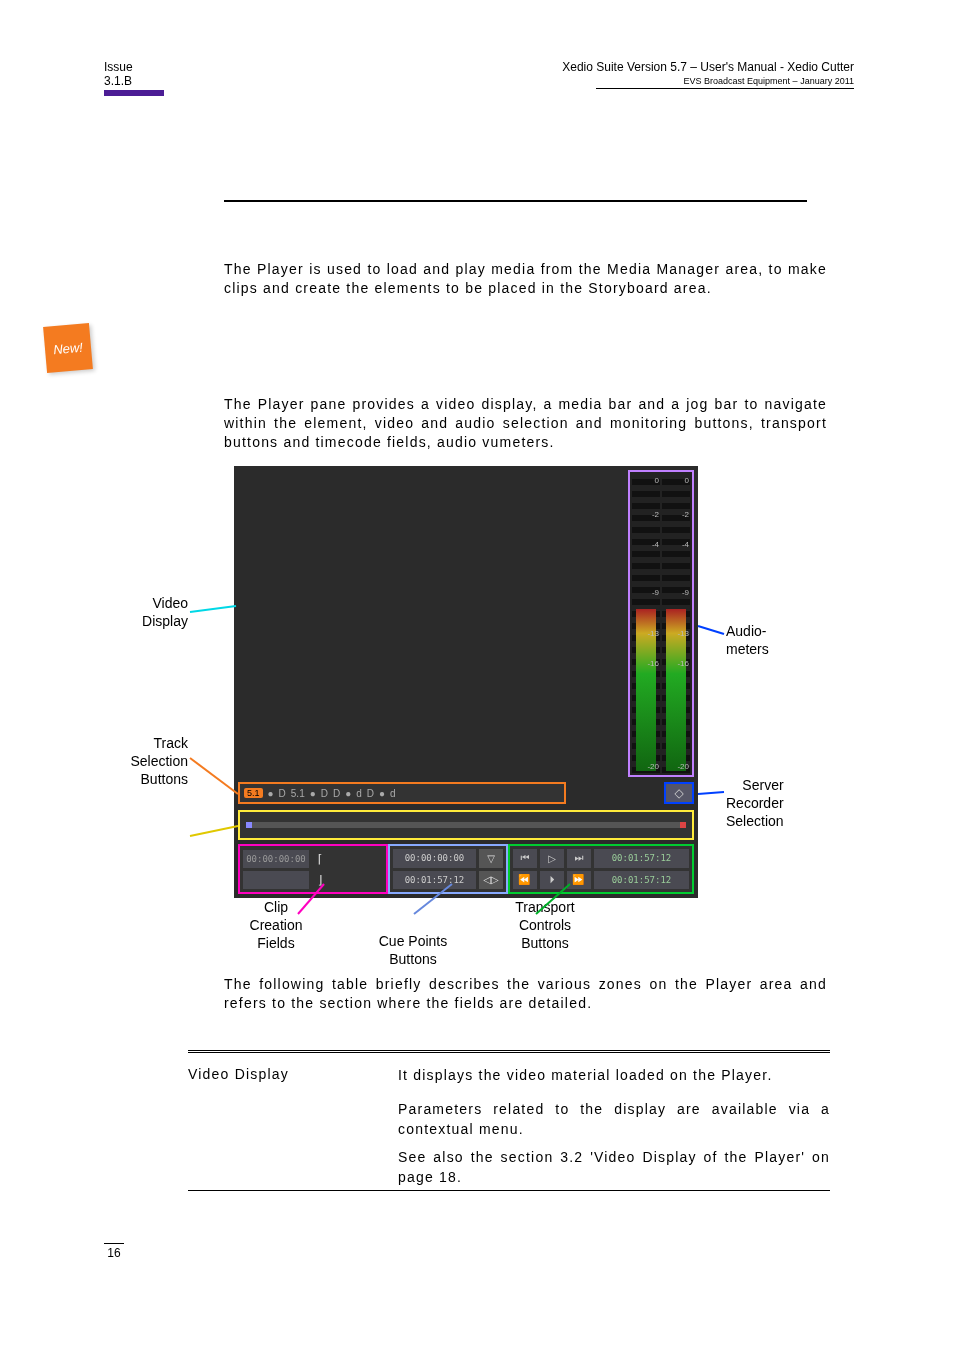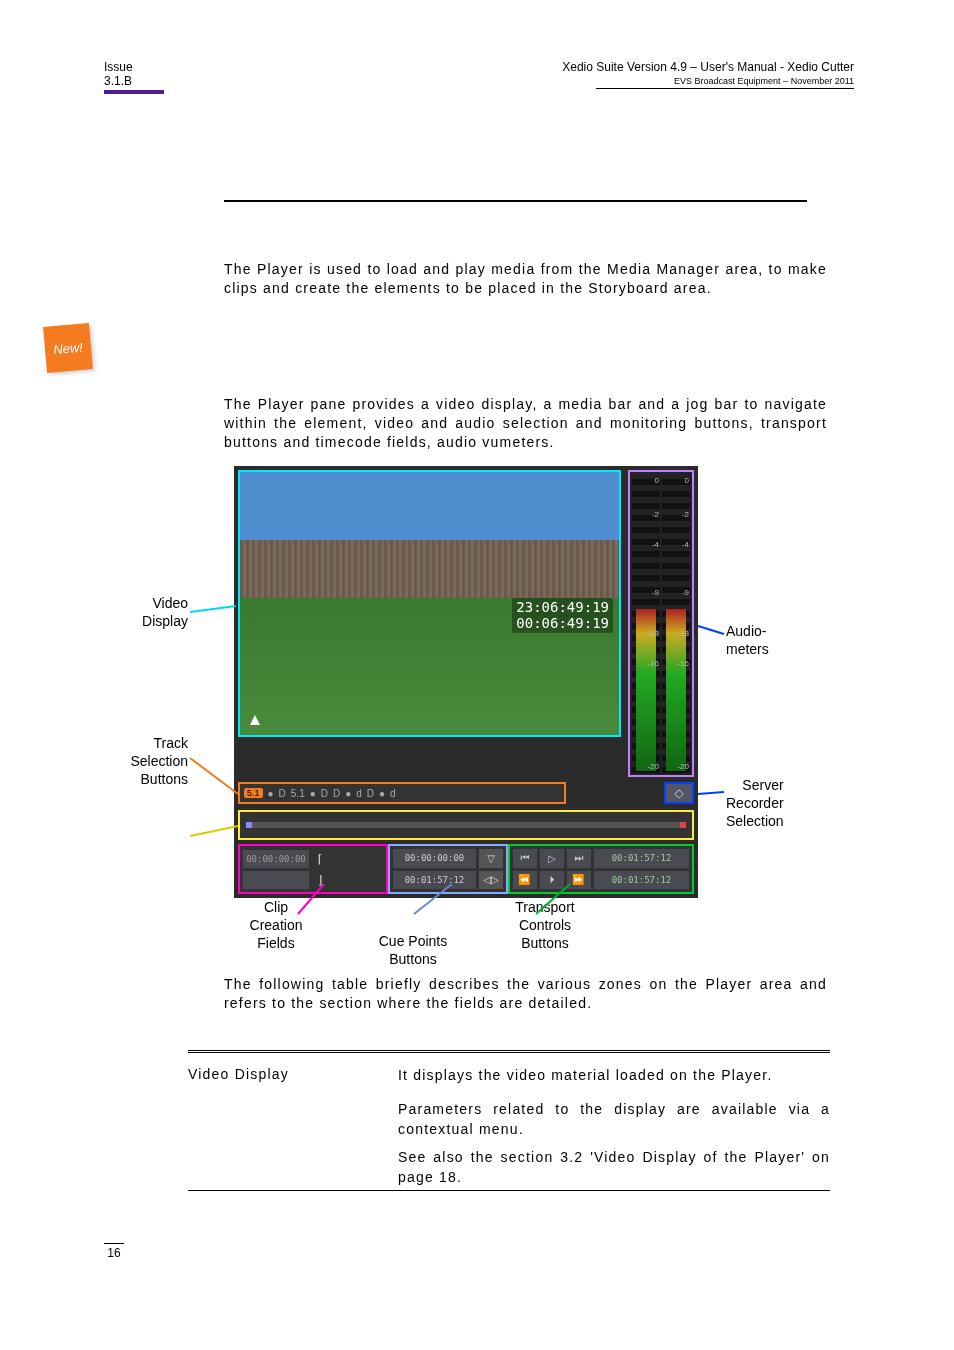--- a/index.html
+++ b/index.html
@@ -10,21 +10,21 @@
     background: #fff;
     color: #000;
     position: relative;
     font-size: 14px;
   }
   .header-left {
     position: absolute;
     left: 104px;
     top: 60px;
     font-size: 12px;
-    border-bottom: 4px solid #4c1d95;
+    border-bottom: 6px solid #4c1d95;
     padding-bottom: 2px;
     width: 60px;
   }
   .header-right {
     position: absolute;
     right: 100px;
     top: 60px;
     text-align: right;
     font-size: 11px;
   }
@@ -222,22 +222,22 @@
   .page-num {
     position:absolute; left:104px; bottom:90px; font-size:12px;
     border-top:1px solid #000; padding-top:2px; width:20px; text-align:center;
   }
 </style>
 </head>
 <body>
 
 <div class="header-left">Issue 3.1.B</div>
 <div class="header-right">
-  <div class="line1">Xedio Suite Version 4.9 – User's Manual - Xedio Cutter</div>
-  <div class="line2">EVS Broadcast Equipment – November 2011</div>
+  <div class="line1">Xedio Suite Version 5.7 – User's Manual - Xedio Cutter</div>
+  <div class="line2">EVS Broadcast Equipment – January 2011</div>
   <div class="header-right-rule"></div>
 </div>
 
 <div class="section-rule"></div>
 
 <div class="body-text" style="top:260px;">The Player is used to load and play media from the Media Manager area, to make clips and create the elements to be placed in the Storyboard area.</div>
 
 <div class="new-badge">New!</div>
 
 <div class="body-text" style="top:395px;">The Player pane provides a video display, a media bar and a jog bar to navigate within the element, video and audio selection and monitoring buttons, transport buttons and timecode fields, audio vumeters.</div>
@@ -248,27 +248,20 @@
   <div class="label" style="left:12px; top:268px; width:86px; text-align:right;">Track<br>Selection<br>Buttons</div>
 
   <div class="label" style="left:636px; top:156px; text-align:left;">Audio-<br>meters</div>
   <div class="label" style="left:636px; top:310px; text-align:right;">Server<br>Recorder<br>Selection</div>
 
   <div class="label" style="left:146px; top:432px; width:80px;">Clip<br>Creation<br>Fields</div>
   <div class="label" style="left:278px; top:438px; width:90px;margin-top:28px;">Cue Points<br>Buttons</div>
   <div class="label" style="left:410px; top:432px; width:90px;">Transport<br>Controls<br>Buttons</div>
 
   <div class="player-box">
-    <div class="video-display">
-      <div class="crowd"></div>
-      <div class="osd">
-        <span>23:06:49:19</span><br><span>00:06:49:19</span>
-      </div>
-      <div class="marker"></div>
-    </div>
     <div class="audio-meters">
       <div class="meter-col">
         <div class="meter-fill"></div>
         <span class="meter-tick" style="top:2px">0</span>
         <span class="meter-tick" style="top:12%">-2</span>
         <span class="meter-tick" style="top:22%">-4</span>
         <span class="meter-tick" style="top:38%">-9</span>
         <span class="meter-tick" style="top:52%">-13</span>
         <span class="meter-tick" style="top:62%">-16</span>
         <span class="meter-tick" style="bottom:2px">-20</span>

